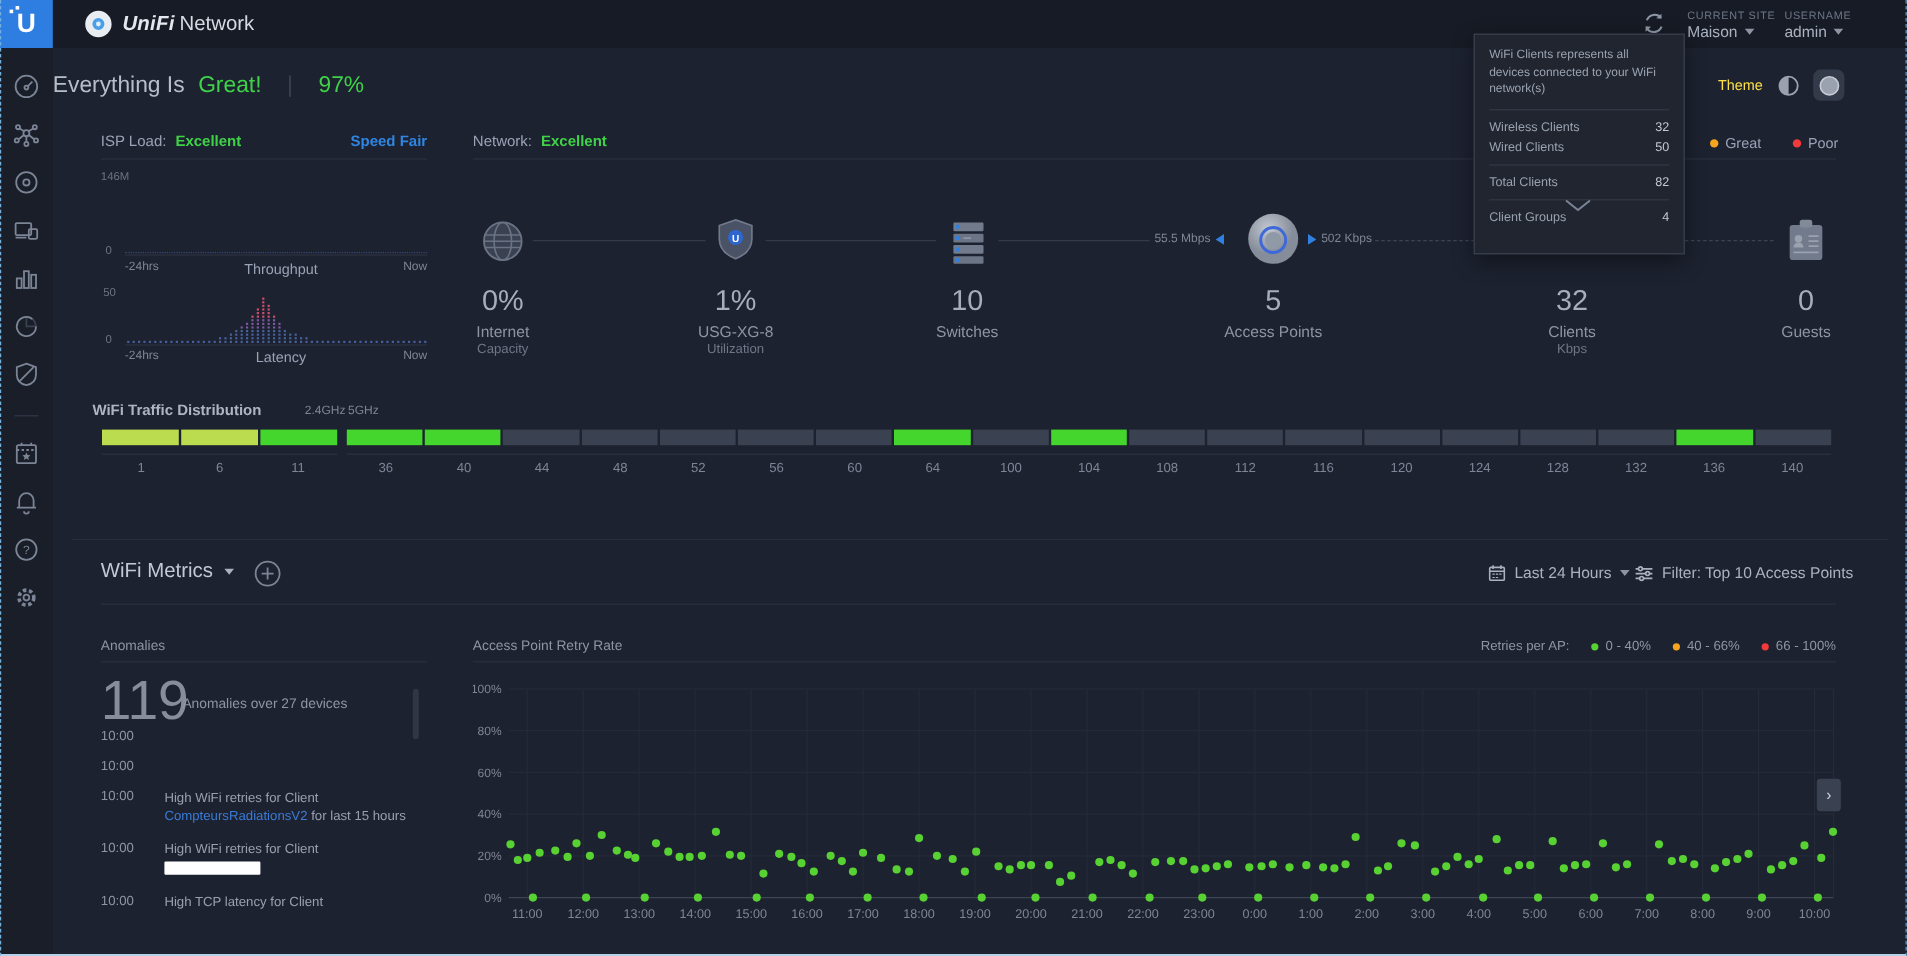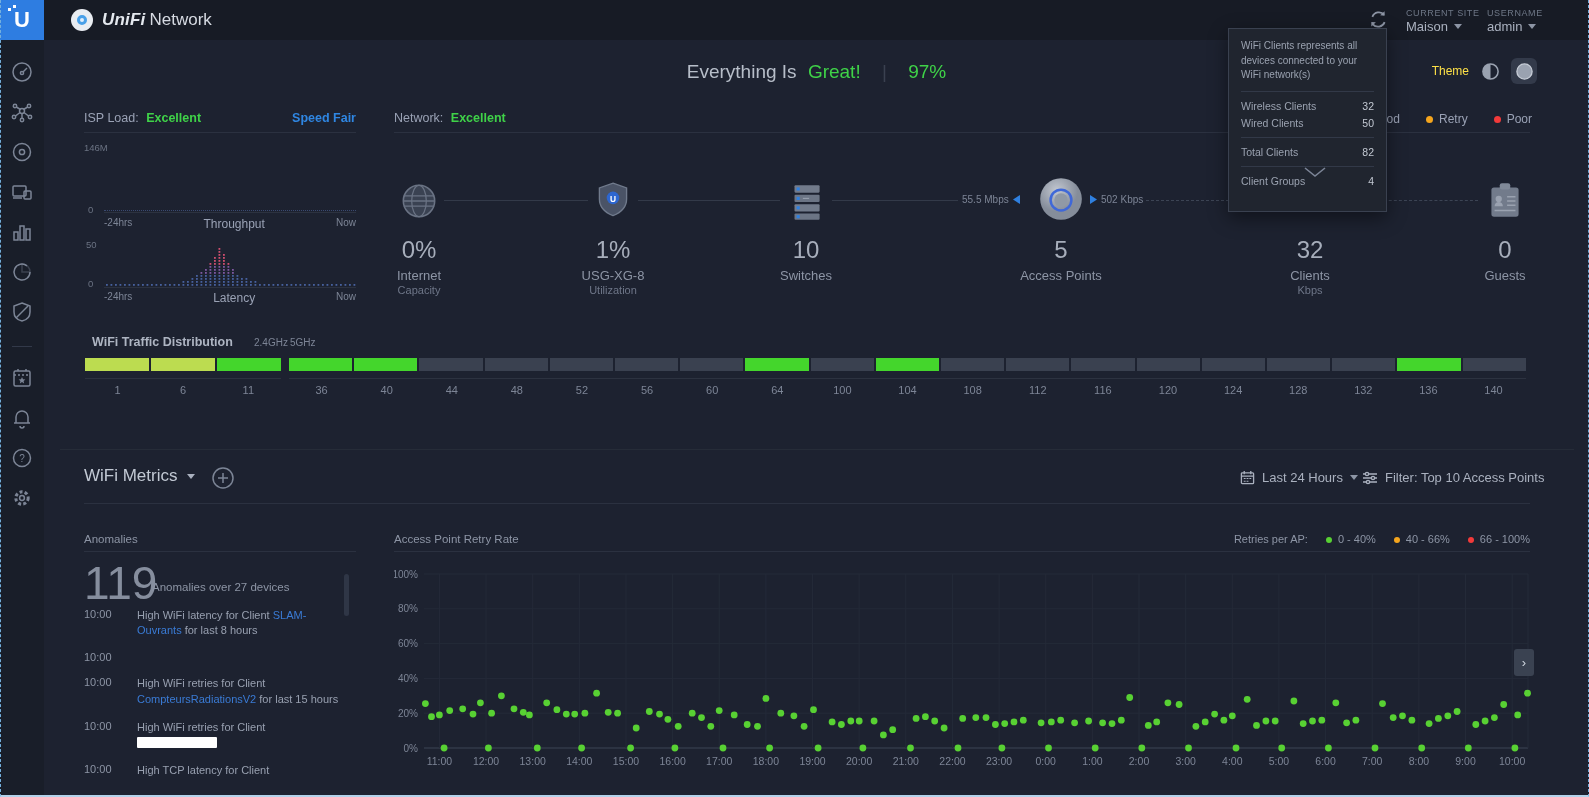--- a/index.html
+++ b/index.html
@@ -19,21 +19,21 @@
   .tb-label{font-size:9px;letter-spacing:.6px;color:#6e7787}
   .tb-value{font-size:13px;color:#aab1bf;margin-top:1px;display:flex;align-items:center;gap:6px}
   .caret{width:0;height:0;border-left:4px solid transparent;border-right:4px solid transparent;border-top:5px solid #8d95a5;display:inline-block}
   
   .sidebar{position:absolute;left:0;top:40px;width:44px;height:757px;background:#191e29;z-index:20}
   .snav{position:absolute;left:10px;width:24px;height:24px;color:#7c8596;cursor:pointer}
   .sdiv{position:absolute;left:12px;width:20px;border-top:1px solid #323949}
   
   .hline{position:absolute;border-top:1px solid #2b3140}
   
-  .health-title{position:absolute;left:44px;right:0;top:61px;text-align:center;font-size:19px;color:#b7bec9;z-index:5}
+  .health-title{position:absolute;left:44px;right:0;top:61px;font-size:19px;color:#b7bec9;z-index:5}
   .health-title .ok{color:#3fd248}
   .health-title .sep{color:#3a4150;margin:0 16px;font-weight:300}
   .theme{position:absolute;top:58px;right:52px;display:flex;align-items:center;gap:8px;z-index:5}
   .theme .lbl{font-size:12px;color:#fde047}
   .tbtn{width:26px;height:26px;border-radius:6px;display:flex;align-items:center;justify-content:center;cursor:pointer}
   .tbtn.active{background:#333a4a}
   .qlegend{position:absolute;top:112px;right:57px;display:flex;gap:26px;z-index:5;font-size:12px;color:#9aa2b5;align-items:center}
   .dot{width:7px;height:7px;border-radius:50%;display:inline-block;margin-right:6px}
   
   .axis-lbl{font-size:9.5px;color:#6b7383}
@@ -42,21 +42,21 @@
   .link{color:#2f86e2;cursor:pointer}
   
   .node{position:absolute;width:130px;text-align:center}
   .node .val{font-size:24px;color:#a7aebb;font-weight:400;margin-top:8px}
   .node .lab{font-size:13px;color:#8d95a5;margin-top:4px}
   .node .sub{font-size:11px;color:#6e7688;margin-top:1px}
   .conn{position:absolute;height:0;border-top:1px solid #333a49}
   .conn.dash{border-top-style:dashed;border-top-color:#3c4454}
   .rate{position:absolute;font-size:10px;color:#7d8596;display:flex;align-items:center;gap:4px}
   
-  .tooltip{position:absolute;left:1228px;top:28px;width:159px;background:#20252f;border:1px solid #3a4150;box-shadow:0 6px 18px rgba(0,0,0,.45);z-index:60;padding:10px 12px;font-size:10px;color:#9aa2b0}
+  .tooltip{position:absolute;left:1228px;top:28px;width:176px;background:#20252f;border:1px solid #3a4150;box-shadow:0 6px 18px rgba(0,0,0,.45);z-index:60;padding:10px 12px;font-size:10px;color:#9aa2b0}
   .tooltip .desc{line-height:1.45}
   .tooltip .tdiv{border-top:1px solid #323948;margin:8px 0}
   .trow{display:flex;justify-content:space-between;margin:5px 0;font-size:10.5px}
   .trow .v{color:#c2c8d2}
   .tt-chev{position:absolute;left:1302px;top:164px;z-index:60}
   
   .tgroup{position:absolute;top:358px}
   .tbars{display:flex;gap:2px;height:13px}
   .tbars .seg{flex:1}
   .taxis{border-top:1px solid #2c3240;margin-top:7px}
@@ -216,21 +216,21 @@
   </span>
   <span class="tbtn active">
     <svg width="19" height="19" viewBox="0 0 20 20">
         <circle cx="10" cy="10" r="8" fill="#9aa2b0" stroke="#c6ccd6" stroke-width="1.4"></circle>
       </svg>
   </span>
 </div>
 
 <div class="qlegend">
   <span><span class="dot" style="background: rgb(63, 210, 72);"></span><span>Good</span></span>
-  <span><span class="dot" style="background: rgb(245, 165, 29);"></span><span>Retry</span></span>
+  <span><span class="dot" style="background: rgb(245, 165, 29);"></span><span>Great</span></span>
   <span><span class="dot" style="background: rgb(242, 58, 58);"></span><span>Poor</span></span>
 </div>
 
 <div class="abs" style="left:84px;top:111px;width:272px;display:flex;justify-content:space-between;font-size:12.5px">
   <span><span style="color:#9aa2b5">ISP Load:</span>
   <span style="color:#3fd248;font-weight:bold;margin-left:4px">Excellent</span></span>
   <span class="link" style="font-weight:bold">Speed Fair</span>
 </div>
 <div class="hline" style="left:84px;top:132px;width:272px"></div>
 
@@ -511,21 +511,21 @@
       <span>Client Groups</span>
       <span class="v">4</span>
     </div>
 </div>
 <div class="tt-chev">
   <svg width="26" height="12" viewBox="0 0 26 12">
       <polyline points="3,2 13,10 23,2" fill="none" stroke="#7b8496" stroke-width="1.6"></polyline>
     </svg>
 </div>
 
-<div class="abs" style="left:92px;top:335px;font-size:12.5px;font-weight:bold;color:#aeb5c2">WiFi Traffic Distribution</div>
+<div class="abs" style="left:77px;top:335px;font-size:12.5px;font-weight:bold;color:#aeb5c2">WiFi Traffic Distribution</div>
 <div class="abs" style="left:254px;top:337px;font-size:10px;color:#7d8596">2.4GHz</div>
 <div class="abs" style="left:290px;top:337px;font-size:10px;color:#7d8596">5GHz</div>
 
 <div class="tgroup" style="left:85px;width:196px">
   <div class="tbars" id="bars24">
       <div class="seg" style="background: rgb(188, 220, 80);"></div>
       <div class="seg" style="background: rgb(188, 220, 80);"></div>
       <div class="seg" style="background: rgb(68, 214, 44);"></div>
     </div>
     <div class="taxis"></div>
@@ -613,21 +613,20 @@
 </div>
 <div class="hline" style="left:84px;top:503px;width:1446px"></div>
 
 <div class="pane-h" style="left:84px;top:533px">Anomalies</div>
 <div class="hline" style="left:84px;top:551px;width:272px"></div>
 <div class="an-count">119</div>
 <div class="an-sum">Anomalies over 27 devices</div>
 <div class="an-list" id="anomList">
     <div class="an-row">
       <div class="an-time">10:00</div>
-      <div class="an-text"><span>High WiFi latency for Client </span><span class="lnk">SLAM-Ouvrants</span><span> for last 8 hours</span></div>
     </div>
     <div class="an-row">
       <div class="an-time">10:00</div>
     </div>
     <div class="an-row">
       <div class="an-time">10:00</div>
       <div class="an-text"><span>High WiFi retries for Client </span><span class="lnk">CompteursRadiationsV2</span><span> for last 15 hours</span></div>
     </div>
     <div class="an-row">
       <div class="an-time">10:00</div>

